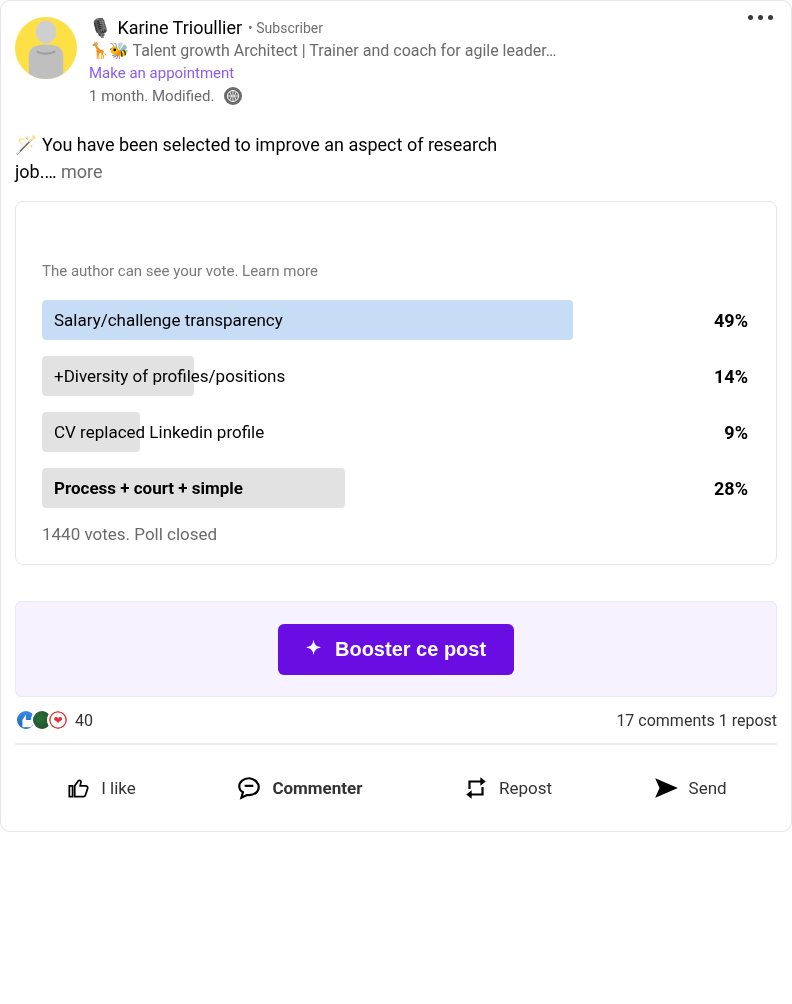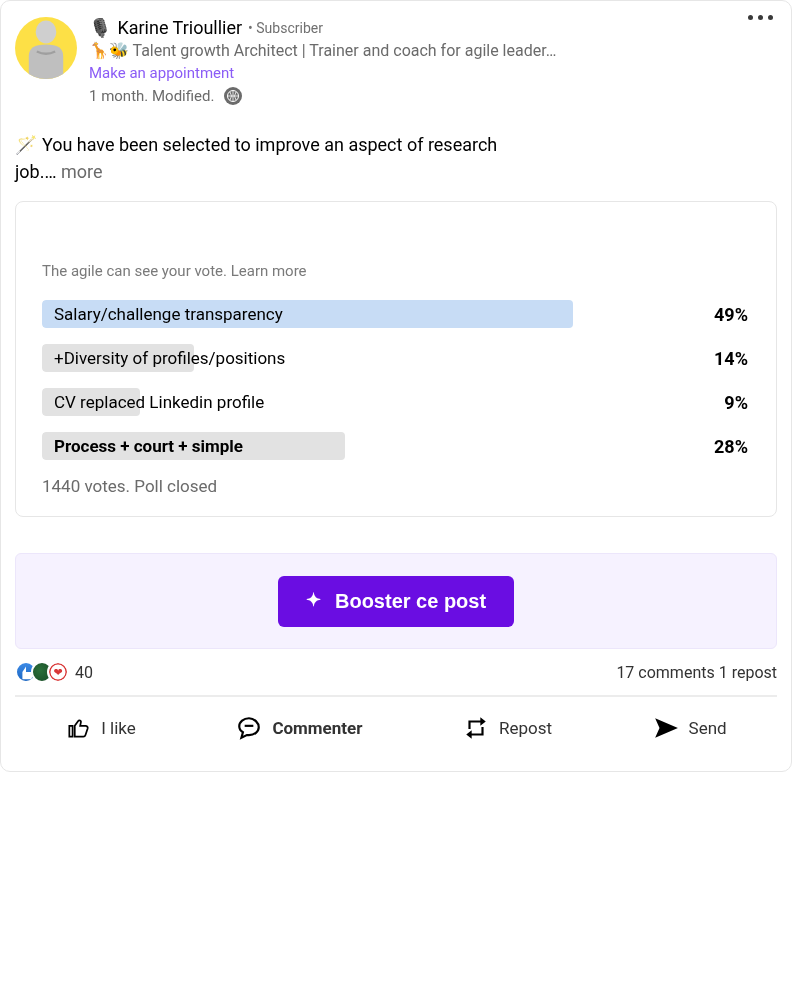--- a/index.html
+++ b/index.html
@@ -135,21 +135,21 @@
   color: #7a7a7a;
   margin-top: 34px;
 }
 .poll-options {
   margin-top: 20px;
 }
 .poll-option {
   display: flex;
   align-items: center;
   justify-content: space-between;
-  height: 28px;
+  height: 40px;
   margin-bottom: 16px;
   position: relative;
 }
 .poll-bar-container {
   position: absolute;
   inset: 0;
   border-radius: 4px;
   overflow: hidden;
 }
 .poll-bar {
@@ -234,21 +234,21 @@
 .react-icon:first-child { margin-left: 0; }
 .ri-like { background: linear-gradient(#3c8ae6, #1b66c2); }
 .ri-green { background: radial-gradient(circle at 40% 40%, #2b6f3a, #184a25); }
 .ri-heart { background: #fff; box-shadow: inset 0 0 0 1.5px #d93838; color: #d93838; font-size: 11px; }
 .react-count { margin-left: 6px; font-size: 16px; }
 .eng-right { color: #333; text-align: center; }
 
 .action-bar {
   border-top: 2px solid #ececec;
   margin-top: 12px;
-  padding-top: 12px;
+  padding-top: 24px;
   display: flex;
   justify-content: space-around;
   align-items: center;
 }
 .action-item {
   display: inline-flex;
   align-items: center;
   gap: 10px;
   font-size: 17px;
   color: #333;
@@ -296,21 +296,21 @@
       </div>
     </div>
   </div>
 
   <div class="post-body">
     <span style="filter:grayscale(.3);">🪄</span><span> You have been selected to improve an aspect of research</span><br>
     <span>job.…</span><span class="more-link"> more</span>
   </div>
 
   <div class="poll-card">
-    <div class="poll-note">The agile can see your vote. Learn more</div>
+    <div class="poll-note">The author can see your vote. Learn more</div>
 
     <div class="poll-options">
       <div class="poll-option">
         <div class="poll-bar-container">
             <div class="poll-bar winner" style="width: 75%;"></div>
           </div>
         <span class="poll-label">Salary/challenge transparency</span>
         <span class="poll-percent">49%</span>
       </div>
       <div class="poll-option">

